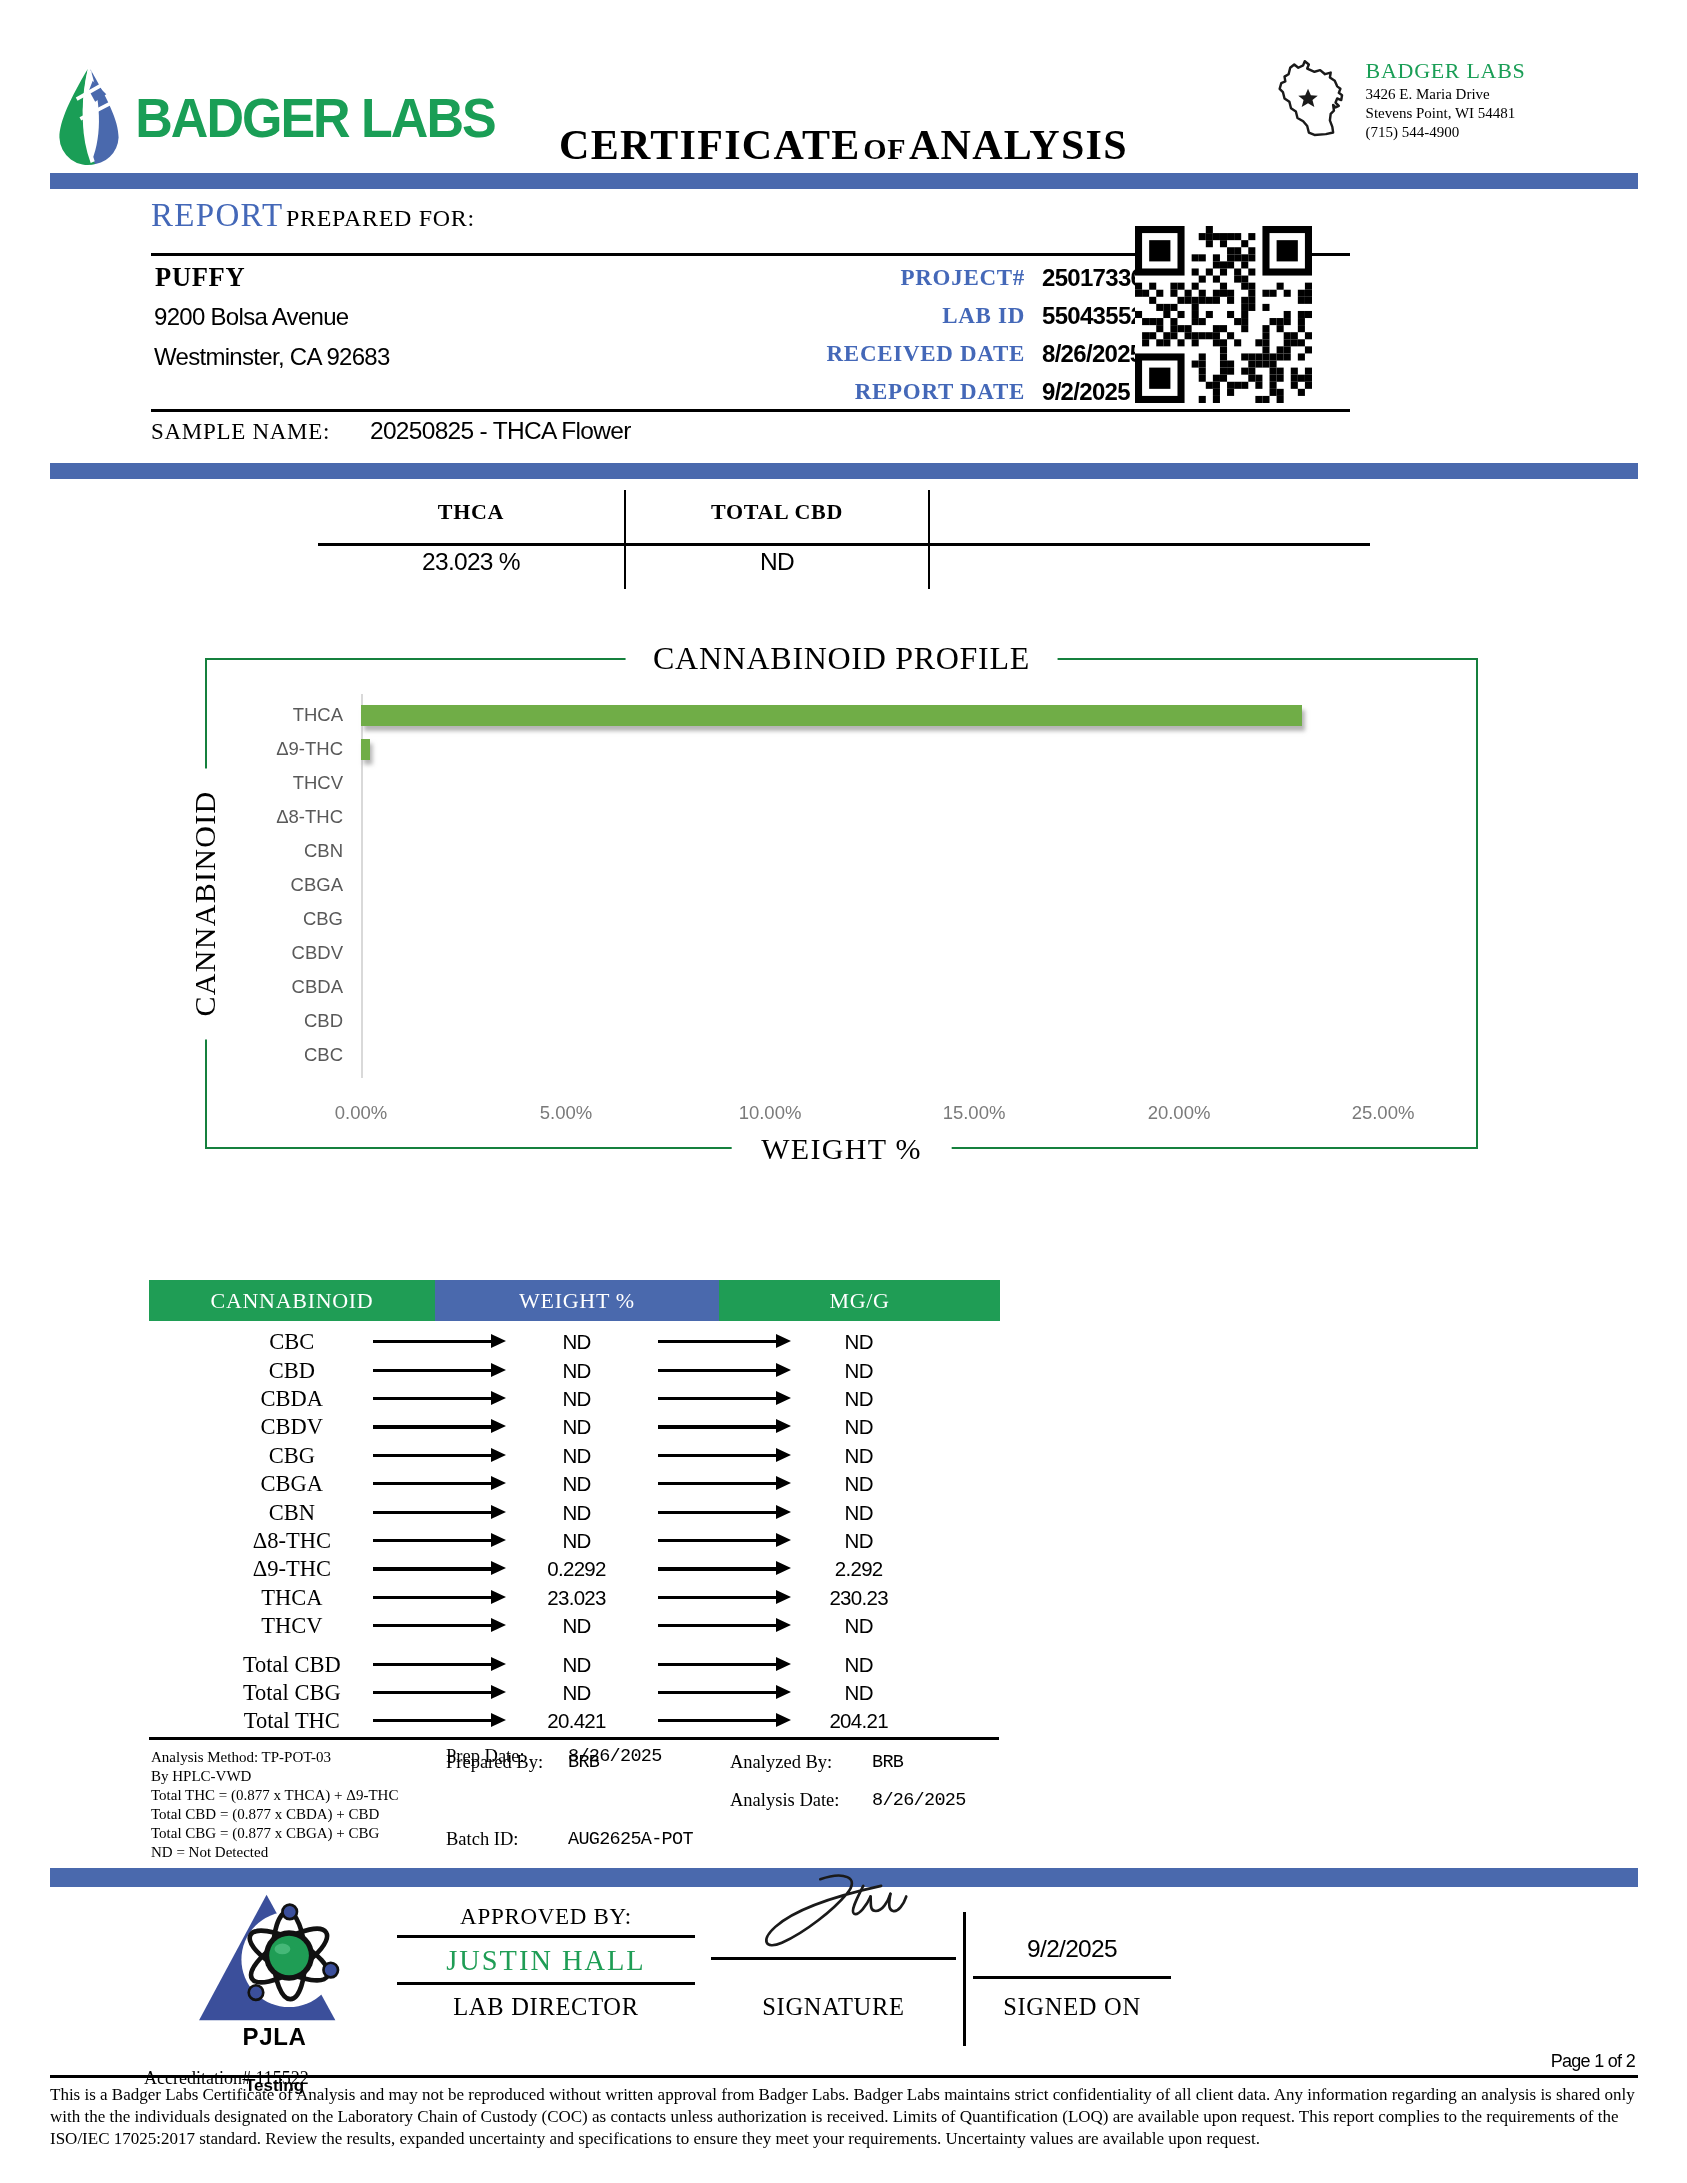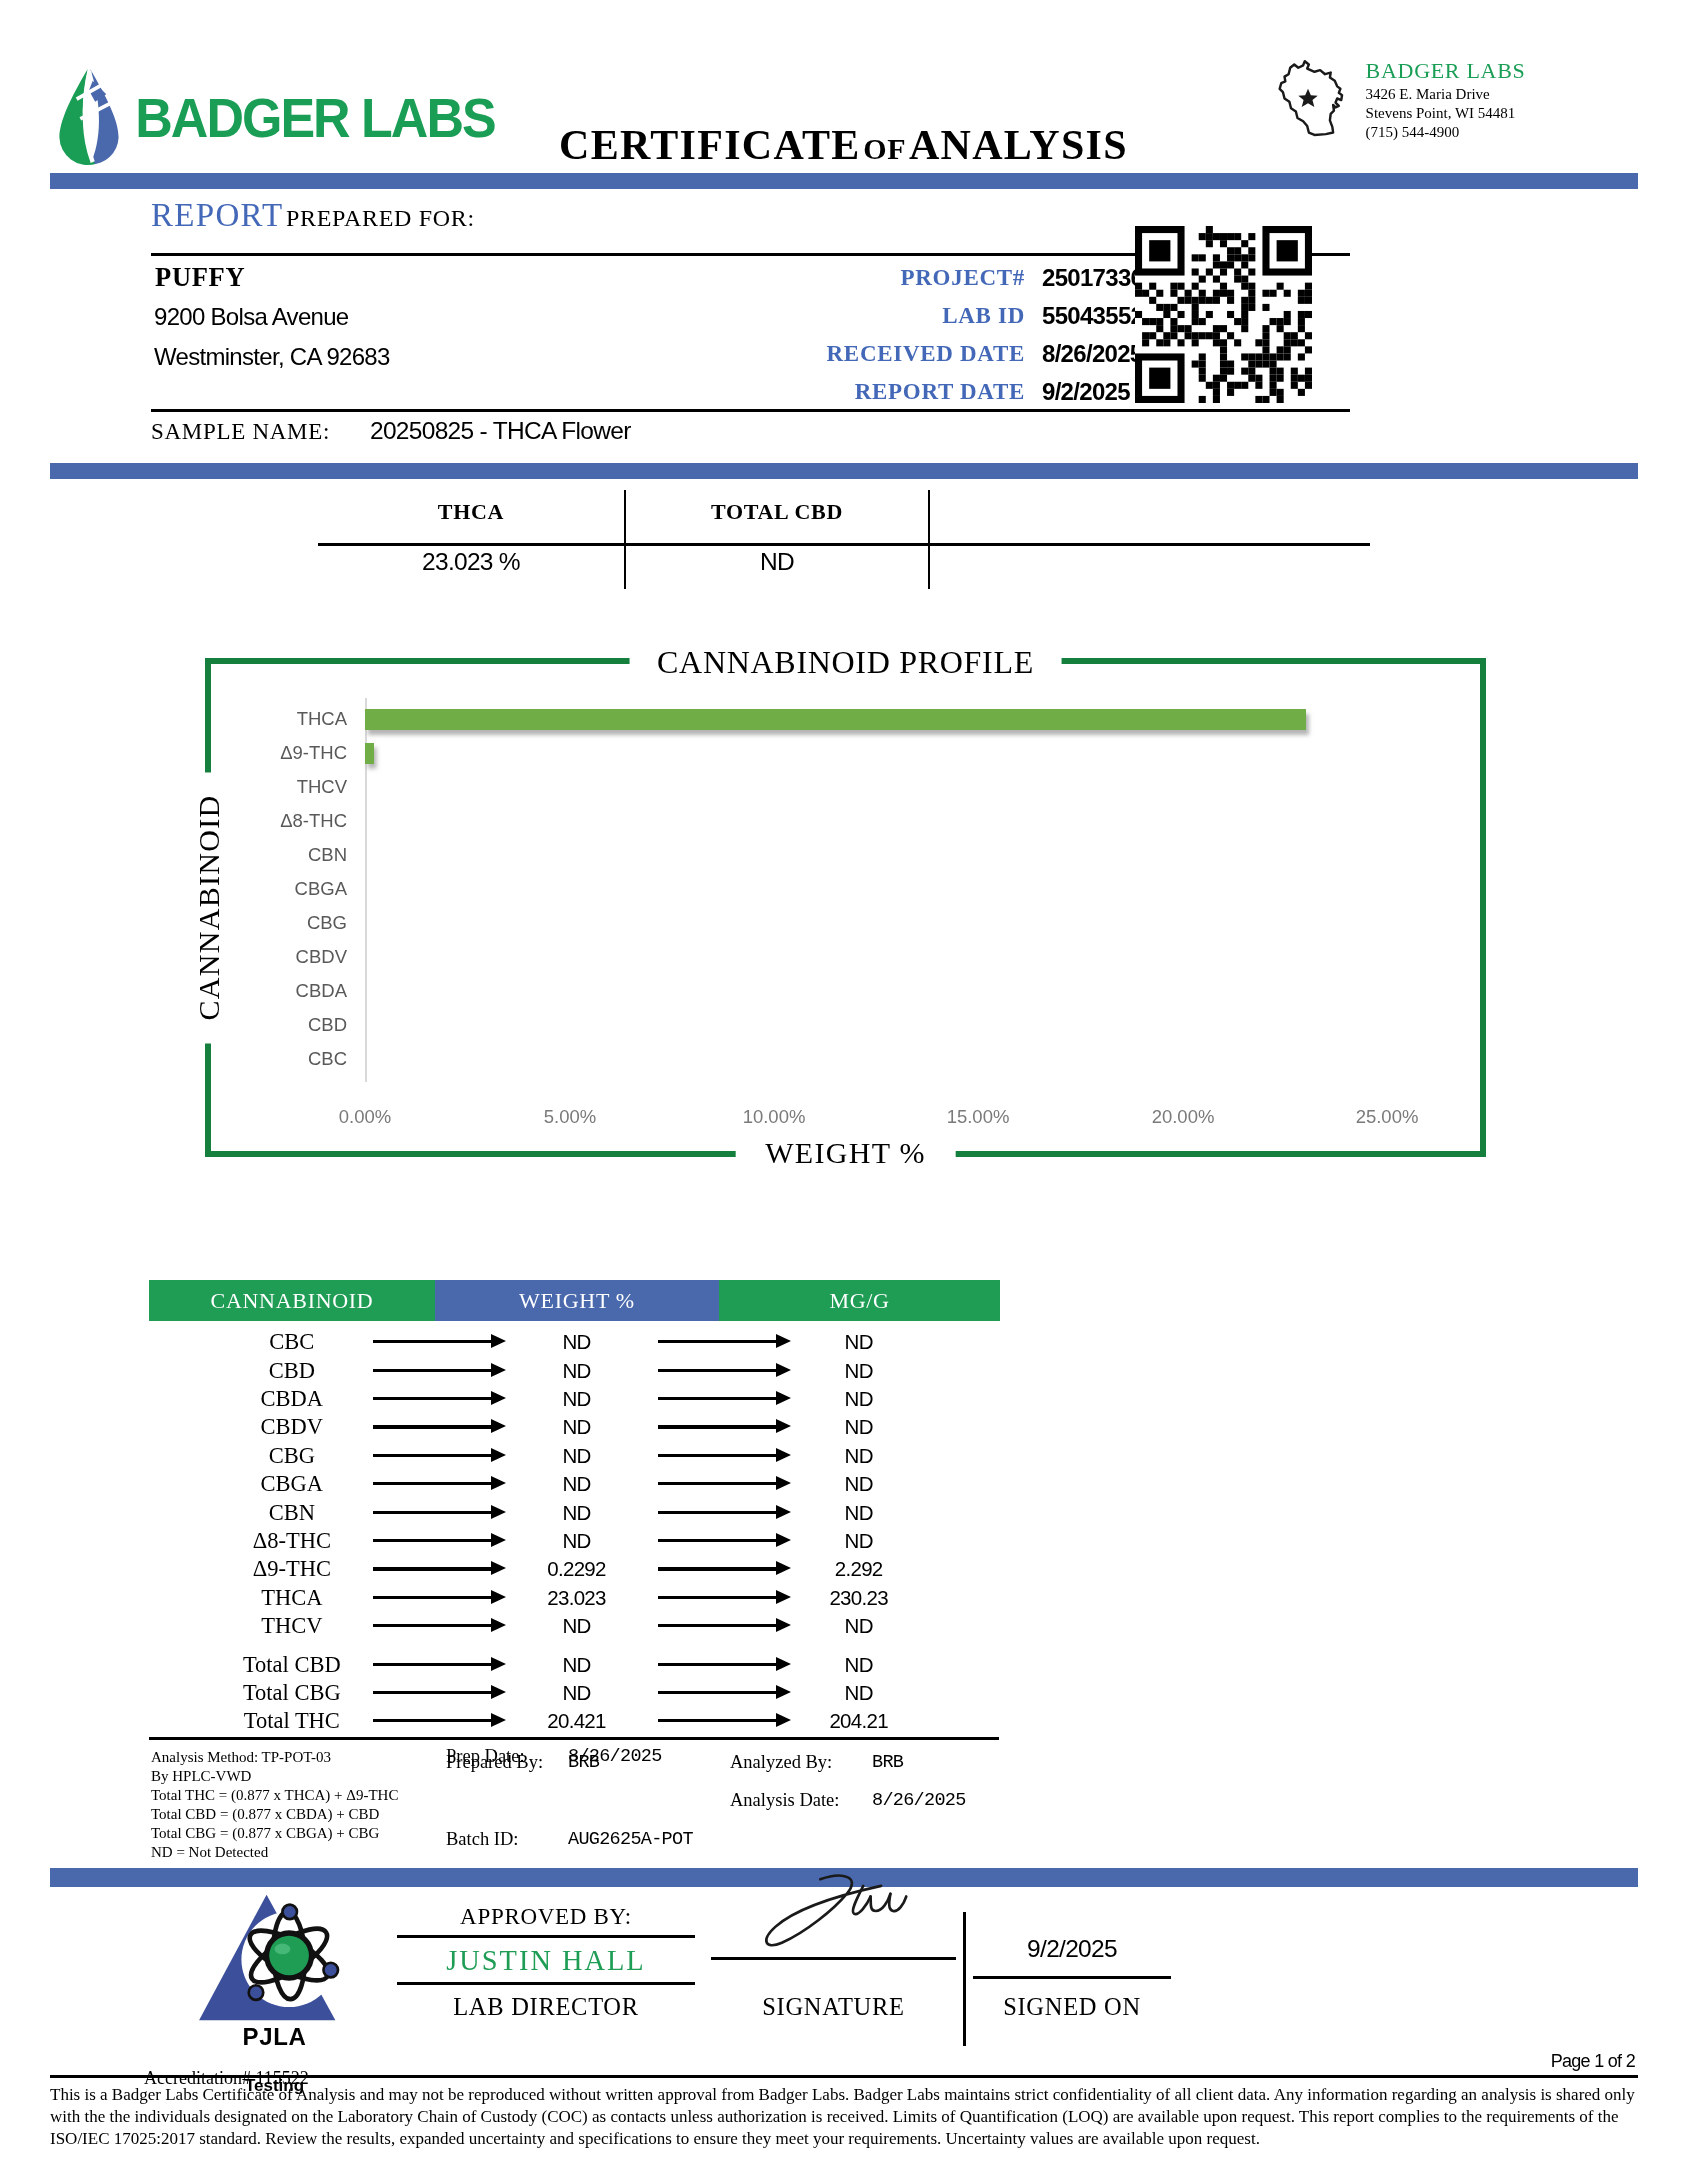--- a/index.html
+++ b/index.html
@@ -46,21 +46,21 @@
   .summary{position:absolute;left:318px;top:490px;width:1052px;height:99px;display:flex;}
   .scol{box-sizing:border-box;text-align:center;}
   .scol1{width:308px;border-right:2px solid #000;}
   .scol2{width:304px;border-right:2px solid #000;}
   .scol3{width:440px;}
   .shead{font-weight:700;font-size:22px;letter-spacing:0.7px;padding-top:9.3px;height:34px;}
   .sline{position:absolute;left:0;top:53px;width:1052px;height:3.3px;background:#000;}
   .sval{font-size:24.5px;padding-top:14.6px;}
 
   
-  .chart-frame{position:absolute;left:205px;top:658px;width:1269px;height:487px;border:6px solid #15803d;}
+  .chart-frame{position:absolute;left:205px;top:658px;width:1269px;height:487px;border:2px solid #15803d;}
   .chart-title{position:absolute;left:50%;top:-2px;transform:translate(-50%,-50%);background:#fff;
                padding:0 28px;font-size:32px;letter-spacing:0.7px;white-space:nowrap;}
   .chart-ylab{position:absolute;left:-2px;top:50%;writing-mode:vertical-rl;
               transform:translate(-50%,-50%) rotate(180deg);background:#fff;
               padding:22.5px 2.6px;font-size:30px;letter-spacing:1.3px;white-space:nowrap;}
   .chart-xlab{position:absolute;left:50%;bottom:-2px;transform:translate(-50%,50%);background:#fff;
               padding:0 30px;font-size:30px;letter-spacing:1.3px;white-space:nowrap;}
   .crows{position:absolute;left:0;top:38px;right:0;}
   .crow{display:flex;align-items:center;height:34px;}
   .clabel{width:136px;padding-right:18px;text-align:right;

